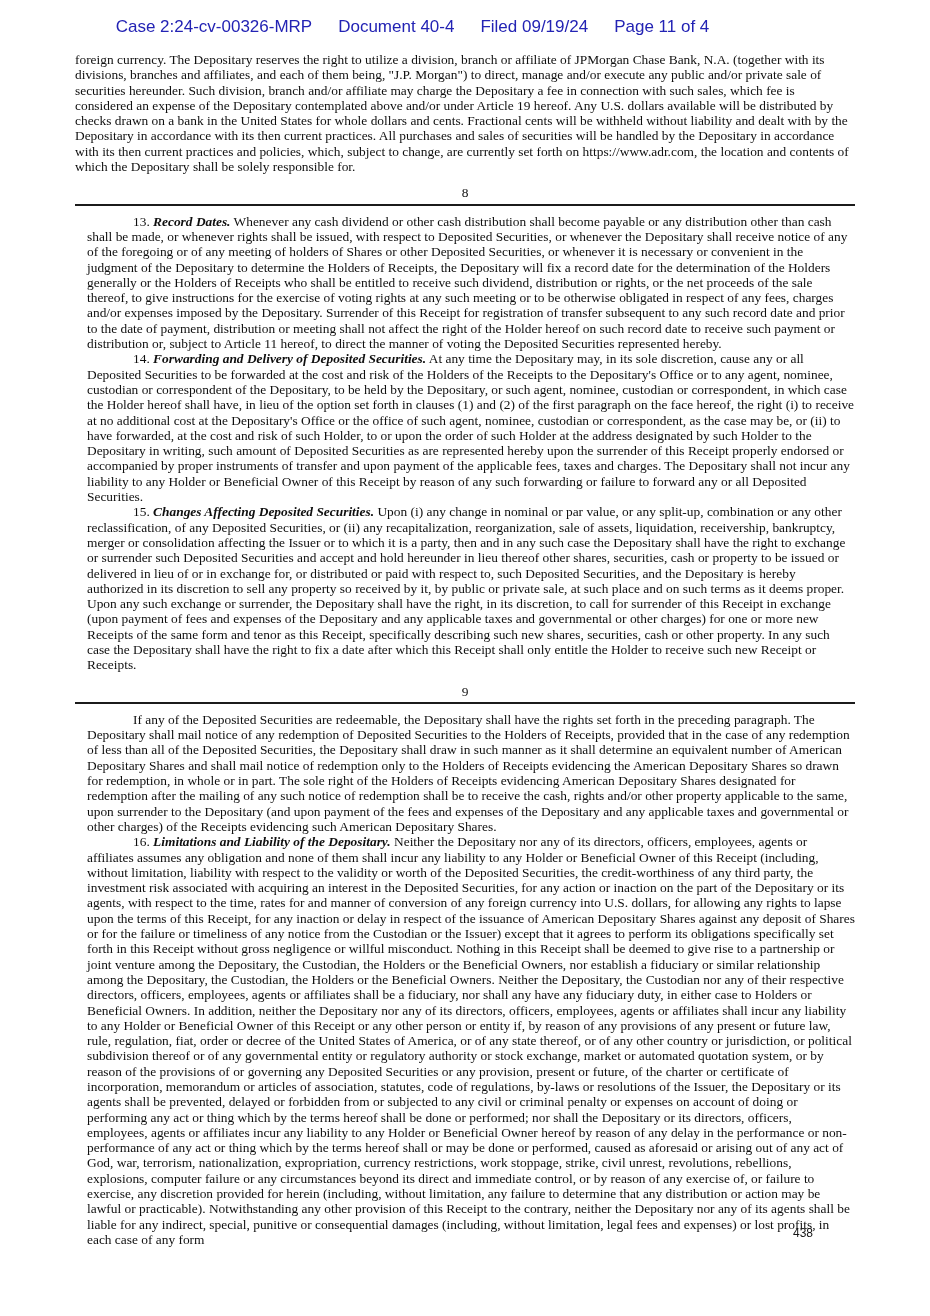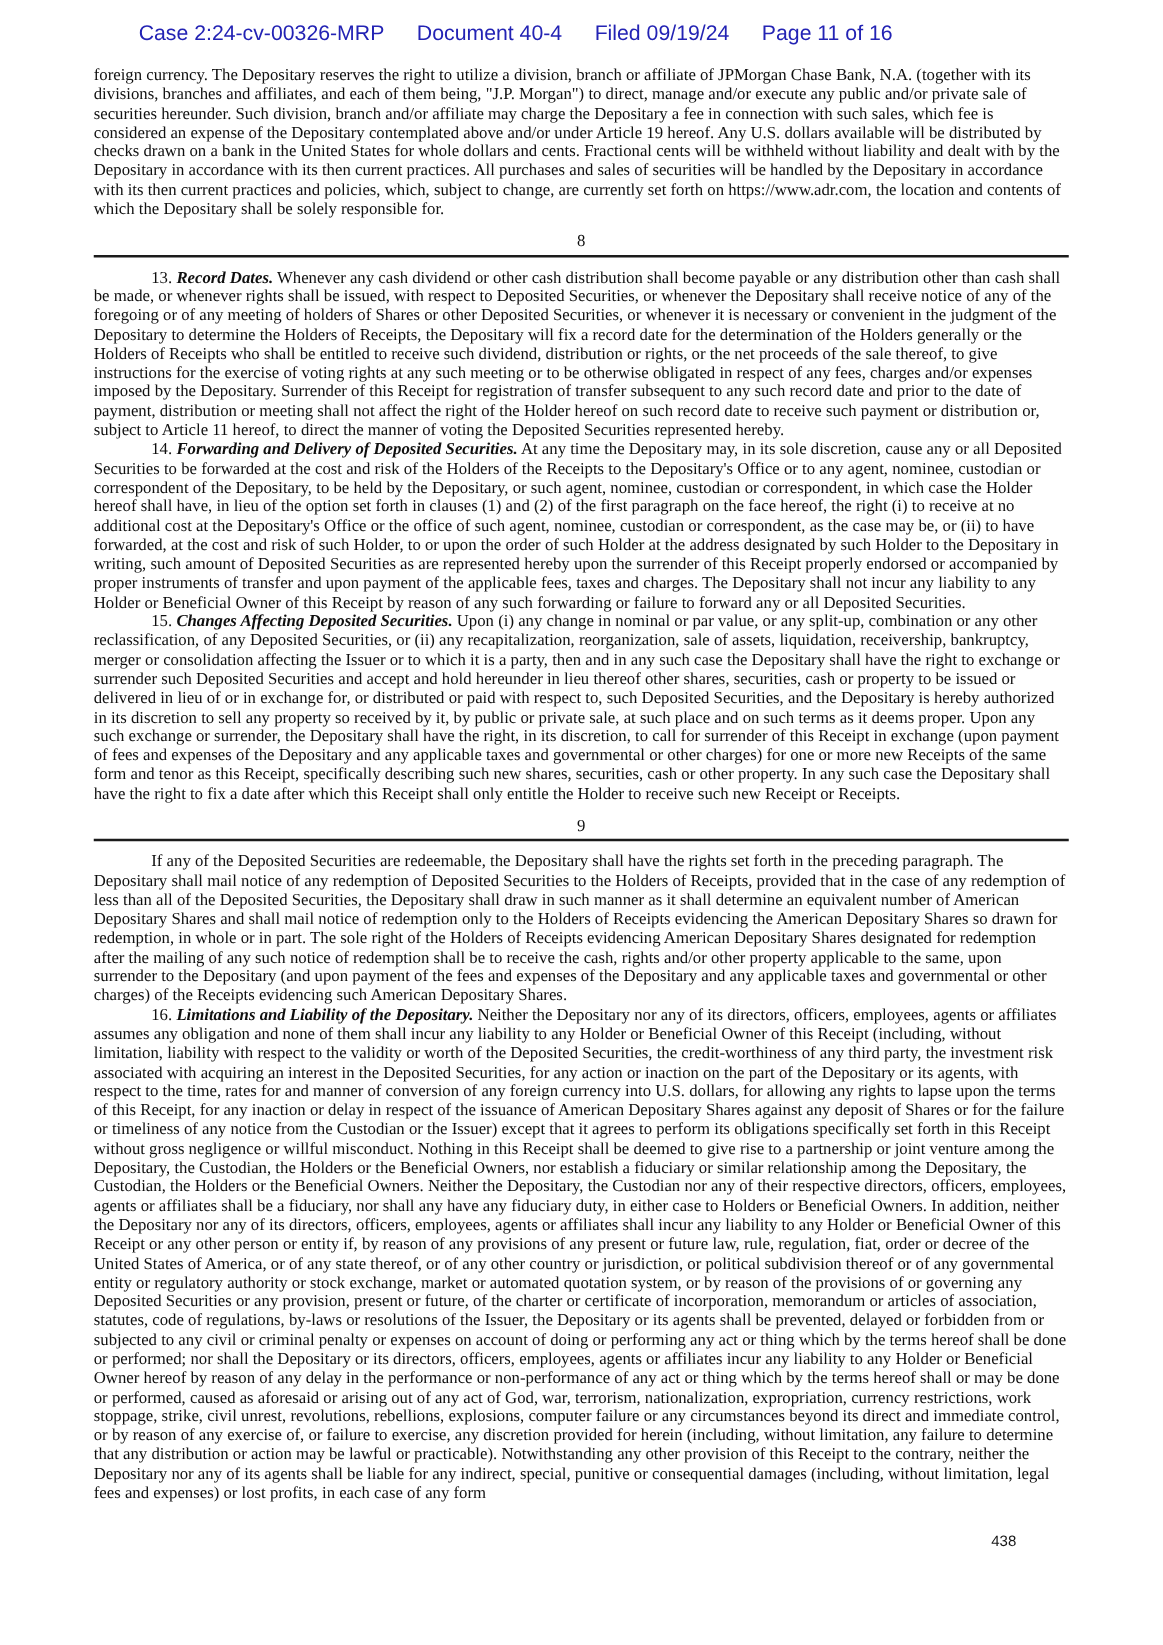--- a/index.html
+++ b/index.html
@@ -38,20 +38,21 @@
     font-size: 13.4px;
     line-height: 15.3px;
     text-align: left;
   }
   .para {
     margin: 0;
     padding: 0;
   }
   .indent {
     text-indent: 46px;
+    margin-left: 12px;
   }
   .sec-title {
     font-weight: bold;
     font-style: italic;
   }
   .page-marker {
     text-align: center;
     margin-top: 11px;
     margin-bottom: 3px;
     font-size: 13.4px;
@@ -71,21 +72,21 @@
     color: #151515;
   }
 </style>
 </head>
 <body>
 
 <div class="case-header">
   <span>Case 2:24-cv-00326-MRP</span>
   <span>Document 40-4</span>
   <span>Filed 09/19/24</span>
-  <span>Page 11 of 16</span>
+  <span>Page 11 of 4</span>
 </div>
 
 <div class="content">
 
   <p class="para">foreign currency. The Depositary reserves the right to utilize a division, branch or affiliate of JPMorgan Chase Bank, N.A. (together with its divisions, branches and affiliates, and each of them being, "J.P. Morgan") to direct, manage and/or execute any public and/or private sale of securities hereunder. Such division, branch and/or affiliate may charge the Depositary a fee in connection with such sales, which fee is considered an expense of the Depositary contemplated above and/or under Article 19 hereof. Any U.S. dollars available will be distributed by checks drawn on a bank in the United States for whole dollars and cents. Fractional cents will be withheld without liability and dealt with by the Depositary in accordance with its then current practices. All purchases and sales of securities will be handled by the Depositary in accordance with its then current practices and policies, which, subject to change, are currently set forth on https://www.adr.com, the location and contents of which the Depositary shall be solely responsible for.</p>
 
   <div class="page-marker">8</div>
   <hr class="rule">
 
   <p class="para indent"><span>13.</span> <span class="sec-title">Record Dates.</span> <span>Whenever any cash dividend or other cash distribution shall become payable or any distribution other than cash shall be made, or whenever rights shall be issued, with respect to Deposited Securities, or whenever the Depositary shall receive notice of any of the foregoing or of any meeting of holders of Shares or other Deposited Securities, or whenever it is necessary or convenient in the judgment of the Depositary to determine the Holders of Receipts, the Depositary will fix a record date for the determination of the Holders generally or the Holders of Receipts who shall be entitled to receive such dividend, distribution or rights, or the net proceeds of the sale thereof, to give instructions for the exercise of voting rights at any such meeting or to be otherwise obligated in respect of any fees, charges and/or expenses imposed by the Depositary. Surrender of this Receipt for registration of transfer subsequent to any such record date and prior to the date of payment, distribution or meeting shall not affect the right of the Holder hereof on such record date to receive such payment or distribution or, subject to Article 11 hereof, to direct the manner of voting the Deposited Securities represented hereby.</span></p>

